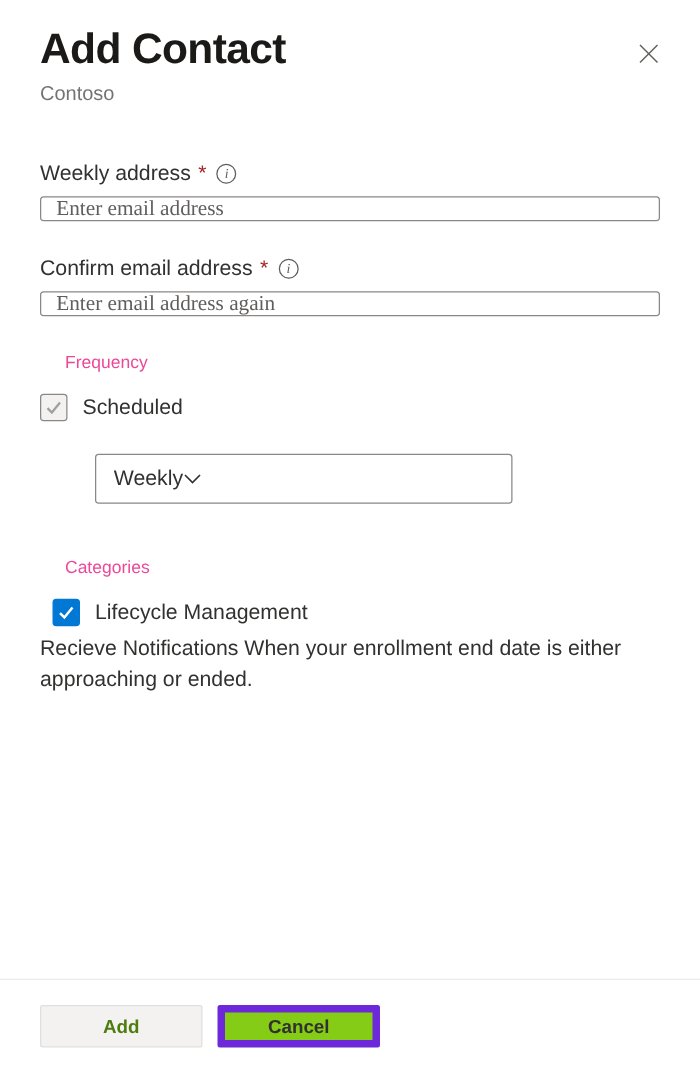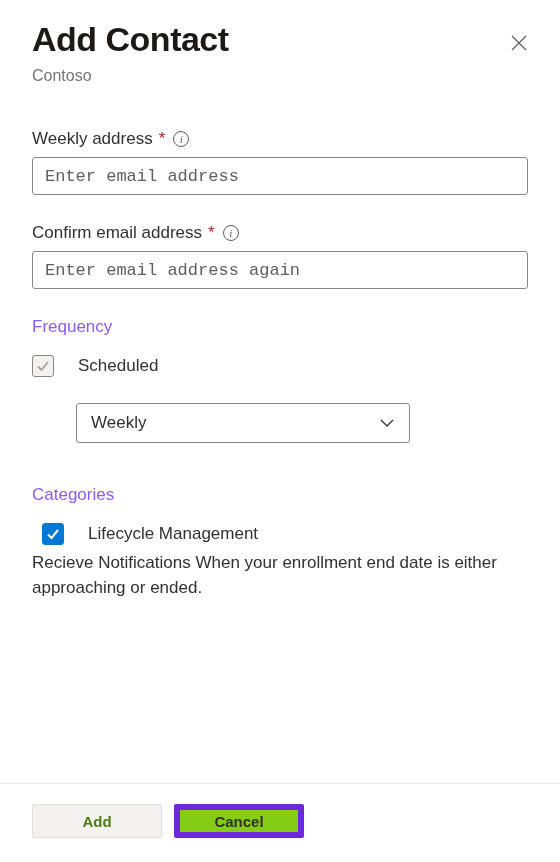--- a/index.html
+++ b/index.html
@@ -74,40 +74,41 @@
       align-items: center;
       justify-content: center;
       font-size: 11px;
       font-style: italic;
       font-family: Georgia, serif;
       color: #605e5c;
       margin-left: 2px;
     }
     .text-input {
       width: 100%;
-      height: 38px;
+      height: 20px;
       border: 1px solid #8a8886;
       border-radius: 3px;
       padding: 0 12px;
       font-size: 17px;
-      font-family: Liberation Mono, monospace;
+      font-family: Liberation Serif, serif;
       color: #323130;
     }
     .text-input::placeholder {
       color: #605e5c;
     }
     .section-label {
-      font-size: 17px;
-      color: #8b5cf6;
+      font-size: 14px;
+      color: #ec4899;
       margin-bottom: 18px;
+      margin-left: 20px;
     }
     .checkbox-row {
       display: flex;
       align-items: center;
-      gap: 24px;
+      gap: 12px;
       margin-bottom: 26px;
     }
     .checkbox {
       width: 22px;
       height: 22px;
       border: 1px solid #8a8886;
       border-radius: 3px;
       display: inline-flex;
       align-items: center;
       justify-content: center;
@@ -131,21 +132,20 @@
       margin-bottom: 30px;
     }
     .select {
       width: 334px;
       height: 40px;
       border: 1px solid #8a8886;
       border-radius: 3px;
       padding: 0 14px;
       display: flex;
       align-items: center;
-      justify-content: space-between;
       cursor: pointer;
       font-size: 17px;
     }
     .categories-box {
       margin-top: 12px;
     }
     .category-desc {
       font-size: 17px;
       color: #323130;
       line-height: 1.45;

